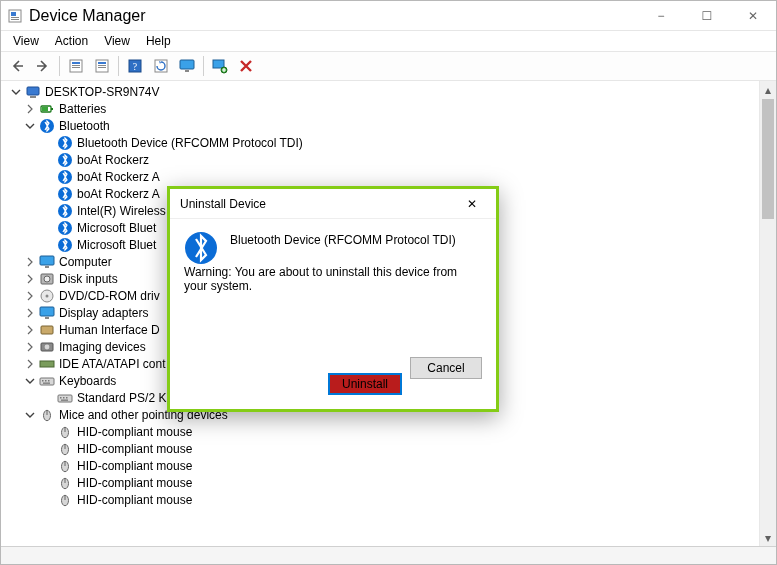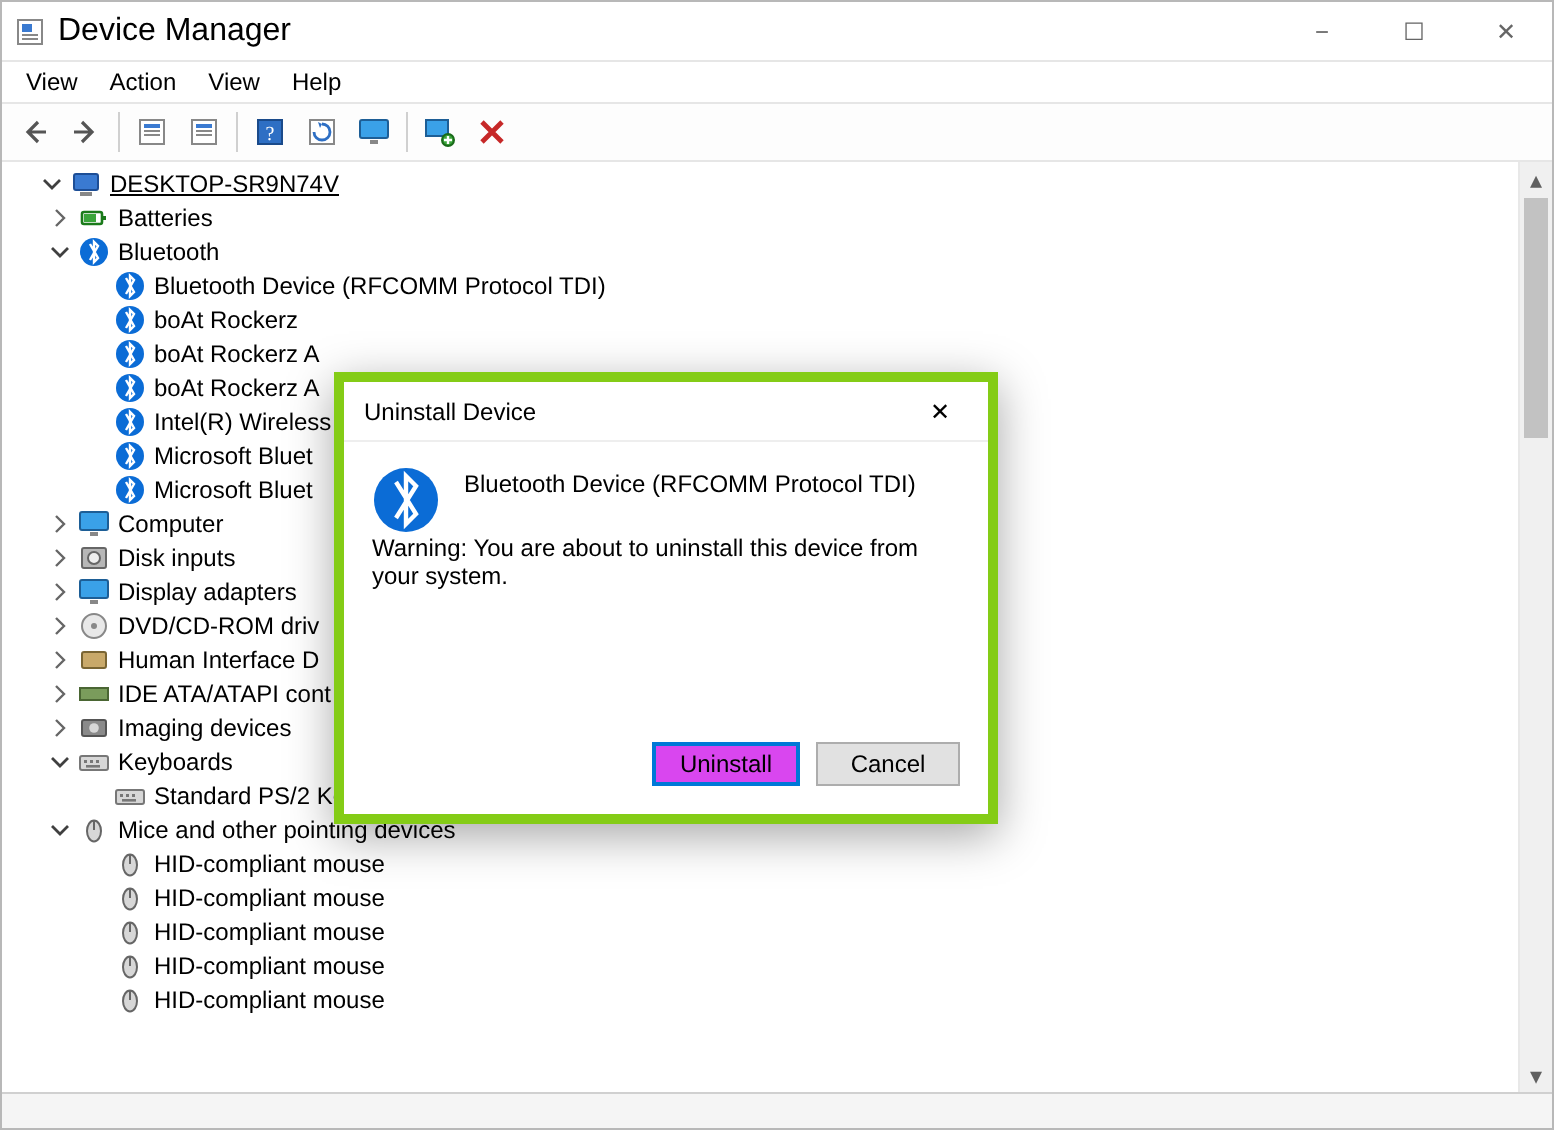--- a/index.html
+++ b/index.html
@@ -18,36 +18,36 @@
   .content { flex: 1; display: flex; overflow: hidden; }
   .tree { flex: 1; overflow: auto; padding: 2px 0; position: relative; }
   .scrollbar { width: 17px; background: #f0f0f0; border-left: 1px solid #e8e8e8; position: relative; }
   .scrollbar-thumb { position:absolute; left:2px; right:2px; top:18px; height:120px; background:#c2c2c2; }
   .sb-arrow { position:absolute; left:0; right:0; height:17px; display:flex; align-items:center; justify-content:center; color:#606060; }
   .statusbar { height: 18px; border-top: 1px solid #d0d0d0; background:#f5f5f5; }
   .row { display: flex; align-items: center; height: 17px; white-space: nowrap; }
   .row .caret { width: 14px; height: 14px; display: flex; align-items: center; justify-content: center; color: #666; margin-right: 2px; flex-shrink:0;}
   .row .dicon { width: 16px; height: 16px; margin-right: 4px; flex-shrink:0; display:flex; align-items:center; justify-content:center; }
   .row .label { }
-  .indent-0 { padding-left: 18px; text-decoration: underline; }
+  .indent-0 { padding-left: 8px; }
   .indent-1 { padding-left: 22px; }
   .indent-2 { padding-left: 40px; }
   
-  .dialog { position: absolute; left: 166px; top: 185px; width: 332px; height: 226px; background: #fff; border: 5px solid #84cc16; box-shadow: 0 6px 22px rgba(0,0,0,0.35); display:flex; flex-direction:column; }
+  .dialog { position: absolute; left: 166px; top: 185px; width: 332px; height: 226px; background: #fff; border: 3px solid #84cc16; box-shadow: 0 6px 22px rgba(0,0,0,0.35); display:flex; flex-direction:column; }
   .dlg-title { height: 30px; display: flex; align-items: center; padding: 0 6px 0 10px; border-bottom: 1px solid #eee; }
   .dlg-title .t { flex: 1; font-size: 12px; }
   .dlg-close { width: 36px; height: 28px; display:flex; align-items:center; justify-content:center; }
   .dlg-body { flex:1; padding: 12px 14px 12px 14px; display:flex; flex-direction:column; }
   .dlg-head { display:flex; align-items:flex-start; gap: 12px; }
   .bt-big { width:34px; height:34px; }
   .dlg-devname { font-size:12px; padding-top:2px; }
   .dlg-warn { font-size: 12px; }
   .dlg-btns { display:flex; justify-content:flex-end; gap: 8px; padding: 0 14px 14px; }
   .btn { min-width: 72px; height: 22px; border: 1px solid #adadad; background:#e1e1e1; display:flex; align-items:center; justify-content:center; font-size:12px; padding:0 12px; }
-  .btn.primary { border: 2px solid #0078d7; background:#d946ef; }
+  .btn.primary { border: 2px solid #0078d7; background:#b91c1c;margin-top:16px; }
   .nolabel { color:#000; }
 </style>
 </head>
 <body>
 
 <svg width="0" height="0" style="position:absolute">
   <defs>
     <symbol id="i-caret-r" viewBox="0 0 10 10">
         <path d="M3 1 L7 5 L3 9" fill="none" stroke="#666" stroke-width="1.2"></path>
       </symbol>
@@ -351,76 +351,76 @@
     <span class="label nolabel">Disk inputs</span>
   </div>
         <div class="row indent-1">
     <span class="caret">
             <svg width="10" height="10">
               <use href="#i-caret-r"></use>
             </svg>
           </span>
     <span class="dicon">
             <svg width="16" height="16">
+              <use href="#i-dvd"></use>
+            </svg>
+          </span>
+    <span class="label nolabel">DVD/CD-ROM driv</span>
+  </div>
+        <div class="row indent-1">
+    <span class="caret">
+            <svg width="10" height="10">
+              <use href="#i-caret-r"></use>
+            </svg>
+          </span>
+    <span class="dicon">
+            <svg width="16" height="16">
               <use href="#i-monitor"></use>
             </svg>
           </span>
     <span class="label nolabel">Display adapters</span>
   </div>
         <div class="row indent-1">
     <span class="caret">
             <svg width="10" height="10">
               <use href="#i-caret-r"></use>
             </svg>
           </span>
     <span class="dicon">
             <svg width="16" height="16">
-              <use href="#i-dvd"></use>
-            </svg>
-          </span>
-    <span class="label nolabel">DVD/CD-ROM driv</span>
-  </div>
-        <div class="row indent-1">
-    <span class="caret">
-            <svg width="10" height="10">
-              <use href="#i-caret-r"></use>
-            </svg>
-          </span>
-    <span class="dicon">
-            <svg width="16" height="16">
               <use href="#i-hid"></use>
             </svg>
           </span>
     <span class="label nolabel">Human Interface D</span>
   </div>
         <div class="row indent-1">
     <span class="caret">
             <svg width="10" height="10">
               <use href="#i-caret-r"></use>
             </svg>
           </span>
     <span class="dicon">
             <svg width="16" height="16">
+              <use href="#i-imaging"></use>
+            </svg>
+          </span>
+    <span class="label nolabel">Imaging devices</span>
+  </div>
+        <div class="row indent-1">
+    <span class="caret">
+            <svg width="10" height="10">
+              <use href="#i-caret-r"></use>
+            </svg>
+          </span>
+    <span class="dicon">
+            <svg width="16" height="16">
               <use href="#i-ide"></use>
             </svg>
           </span>
     <span class="label nolabel">IDE ATA/ATAPI cont</span>
-  </div>
-        <div class="row indent-1">
-    <span class="caret">
-            <svg width="10" height="10">
-              <use href="#i-caret-r"></use>
-            </svg>
-          </span>
-    <span class="dicon">
-            <svg width="16" height="16">
-              <use href="#i-imaging"></use>
-            </svg>
-          </span>
-    <span class="label nolabel">Imaging devices</span>
   </div>
         <div class="row indent-1">
     <span class="caret">
             <svg width="10" height="10">
               <use href="#i-caret-d"></use>
             </svg>
           </span>
     <span class="dicon">
             <svg width="16" height="16">
               <use href="#i-keyboard"></use>

